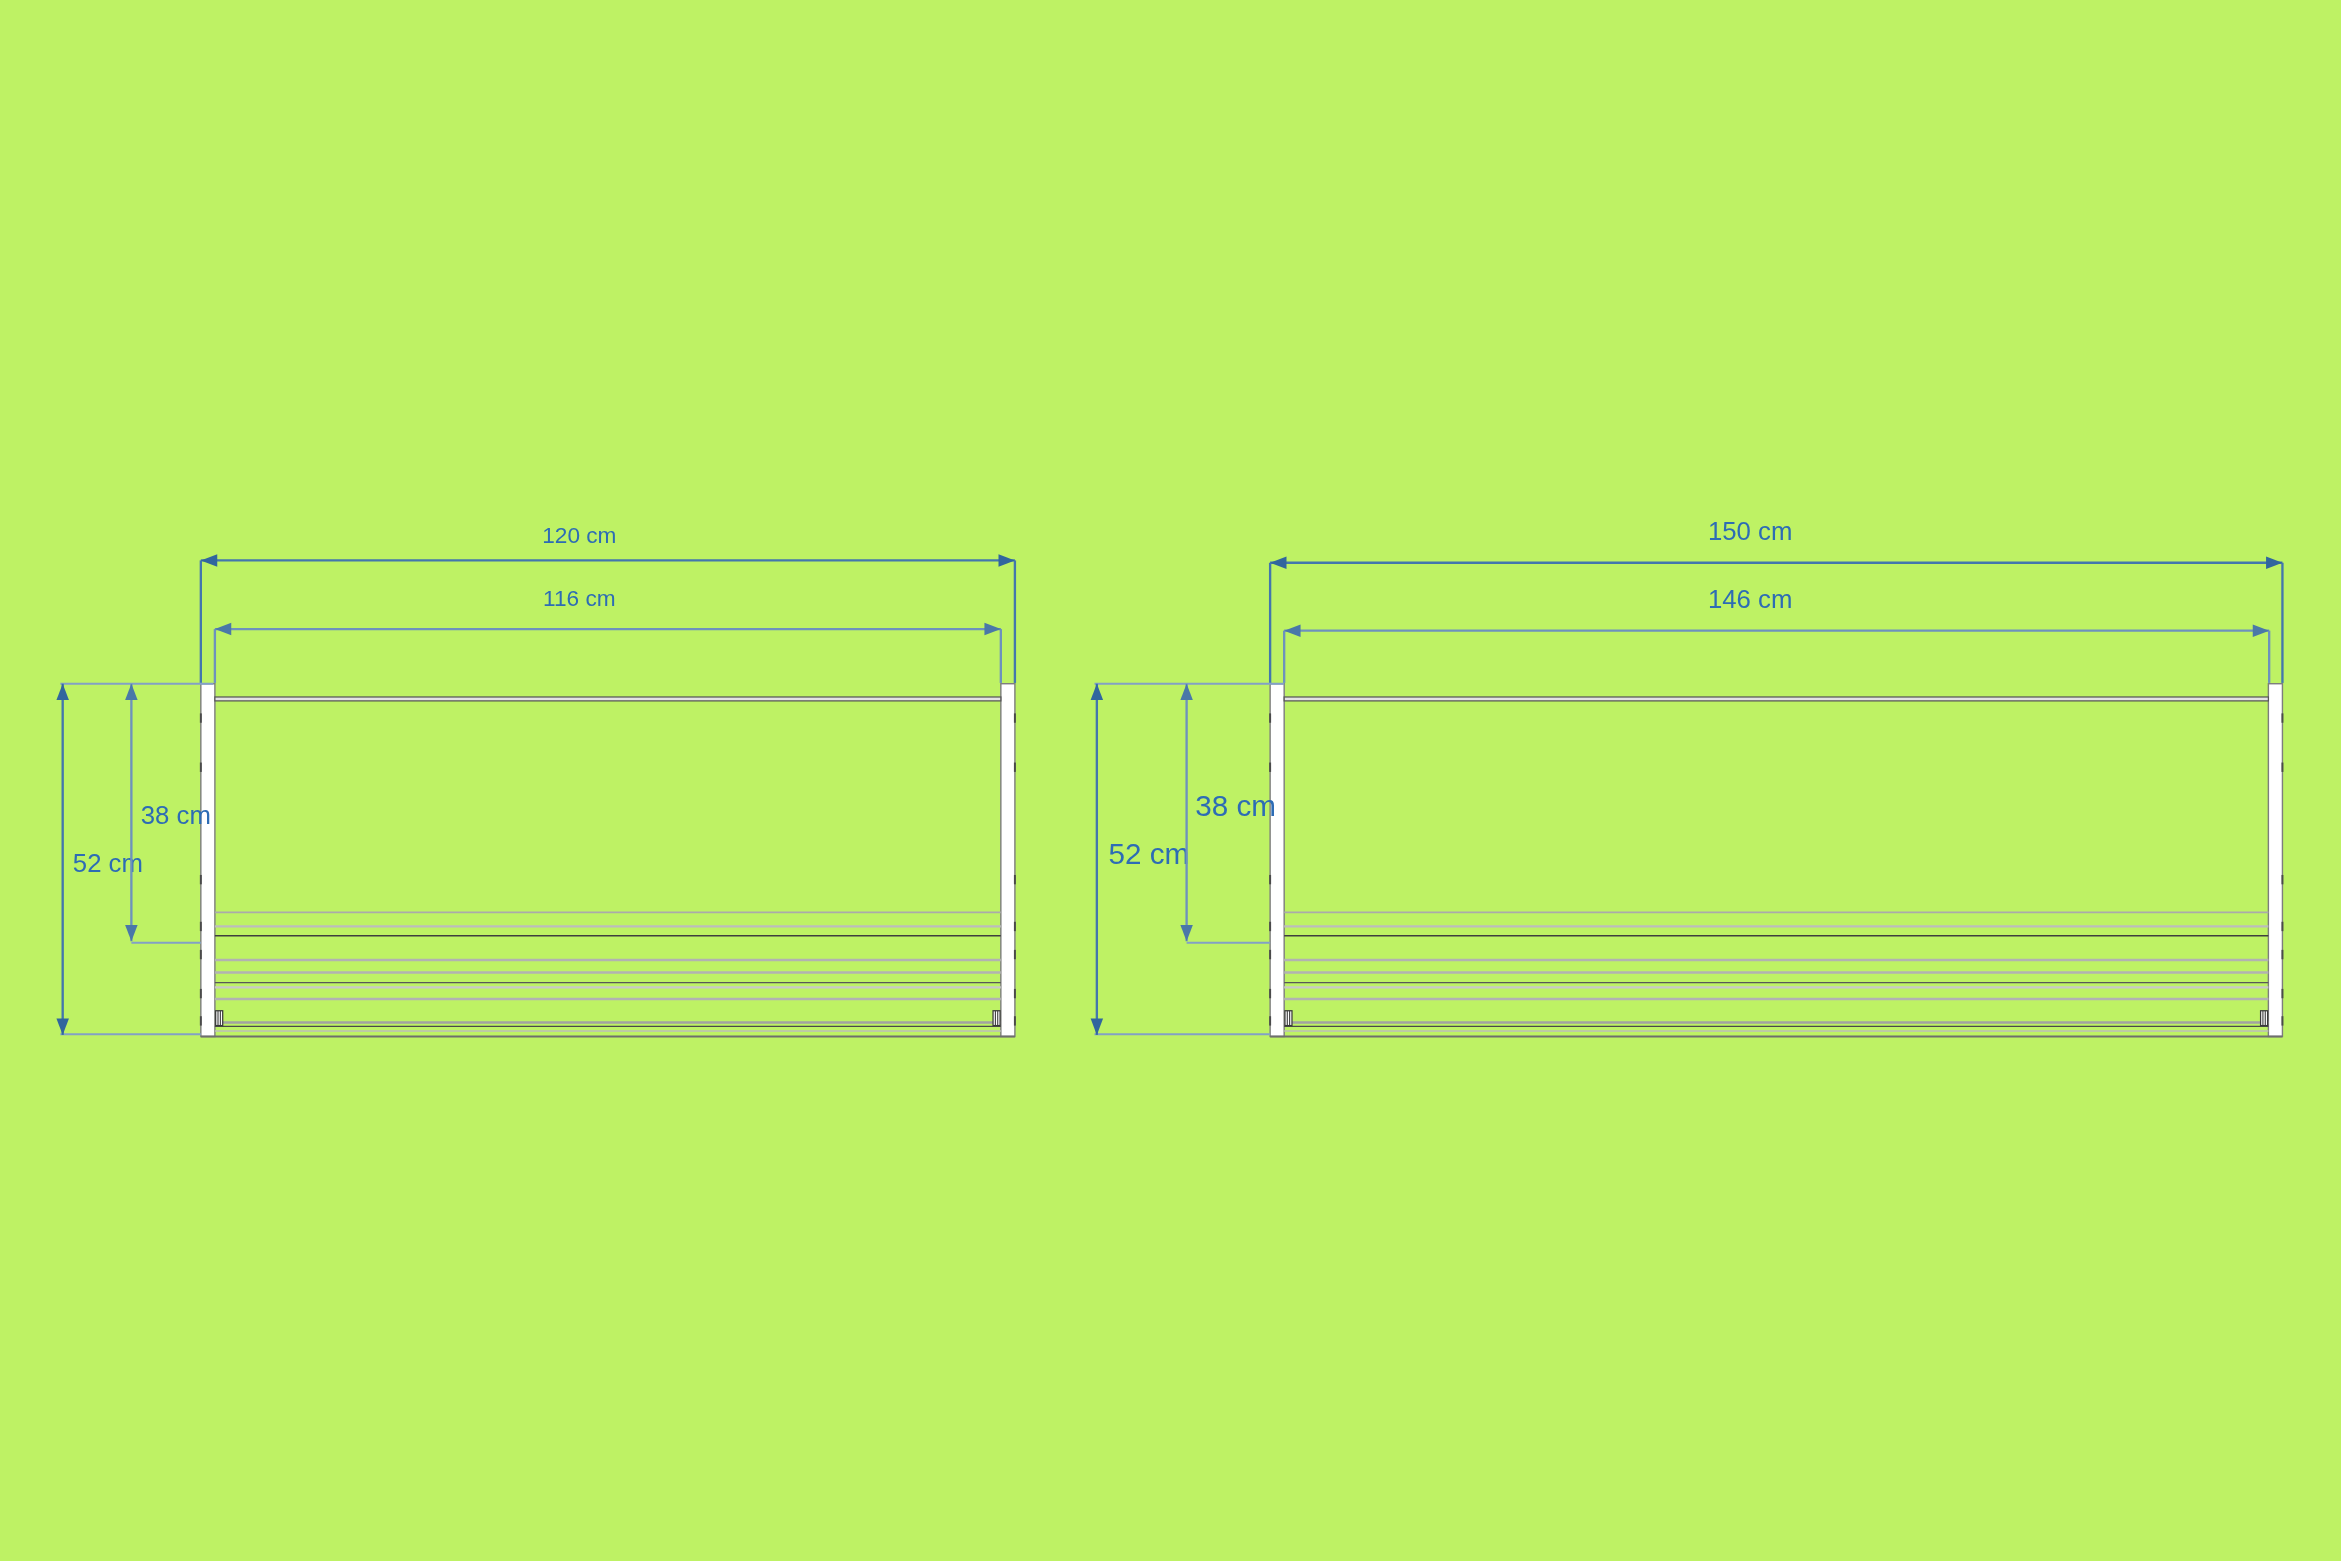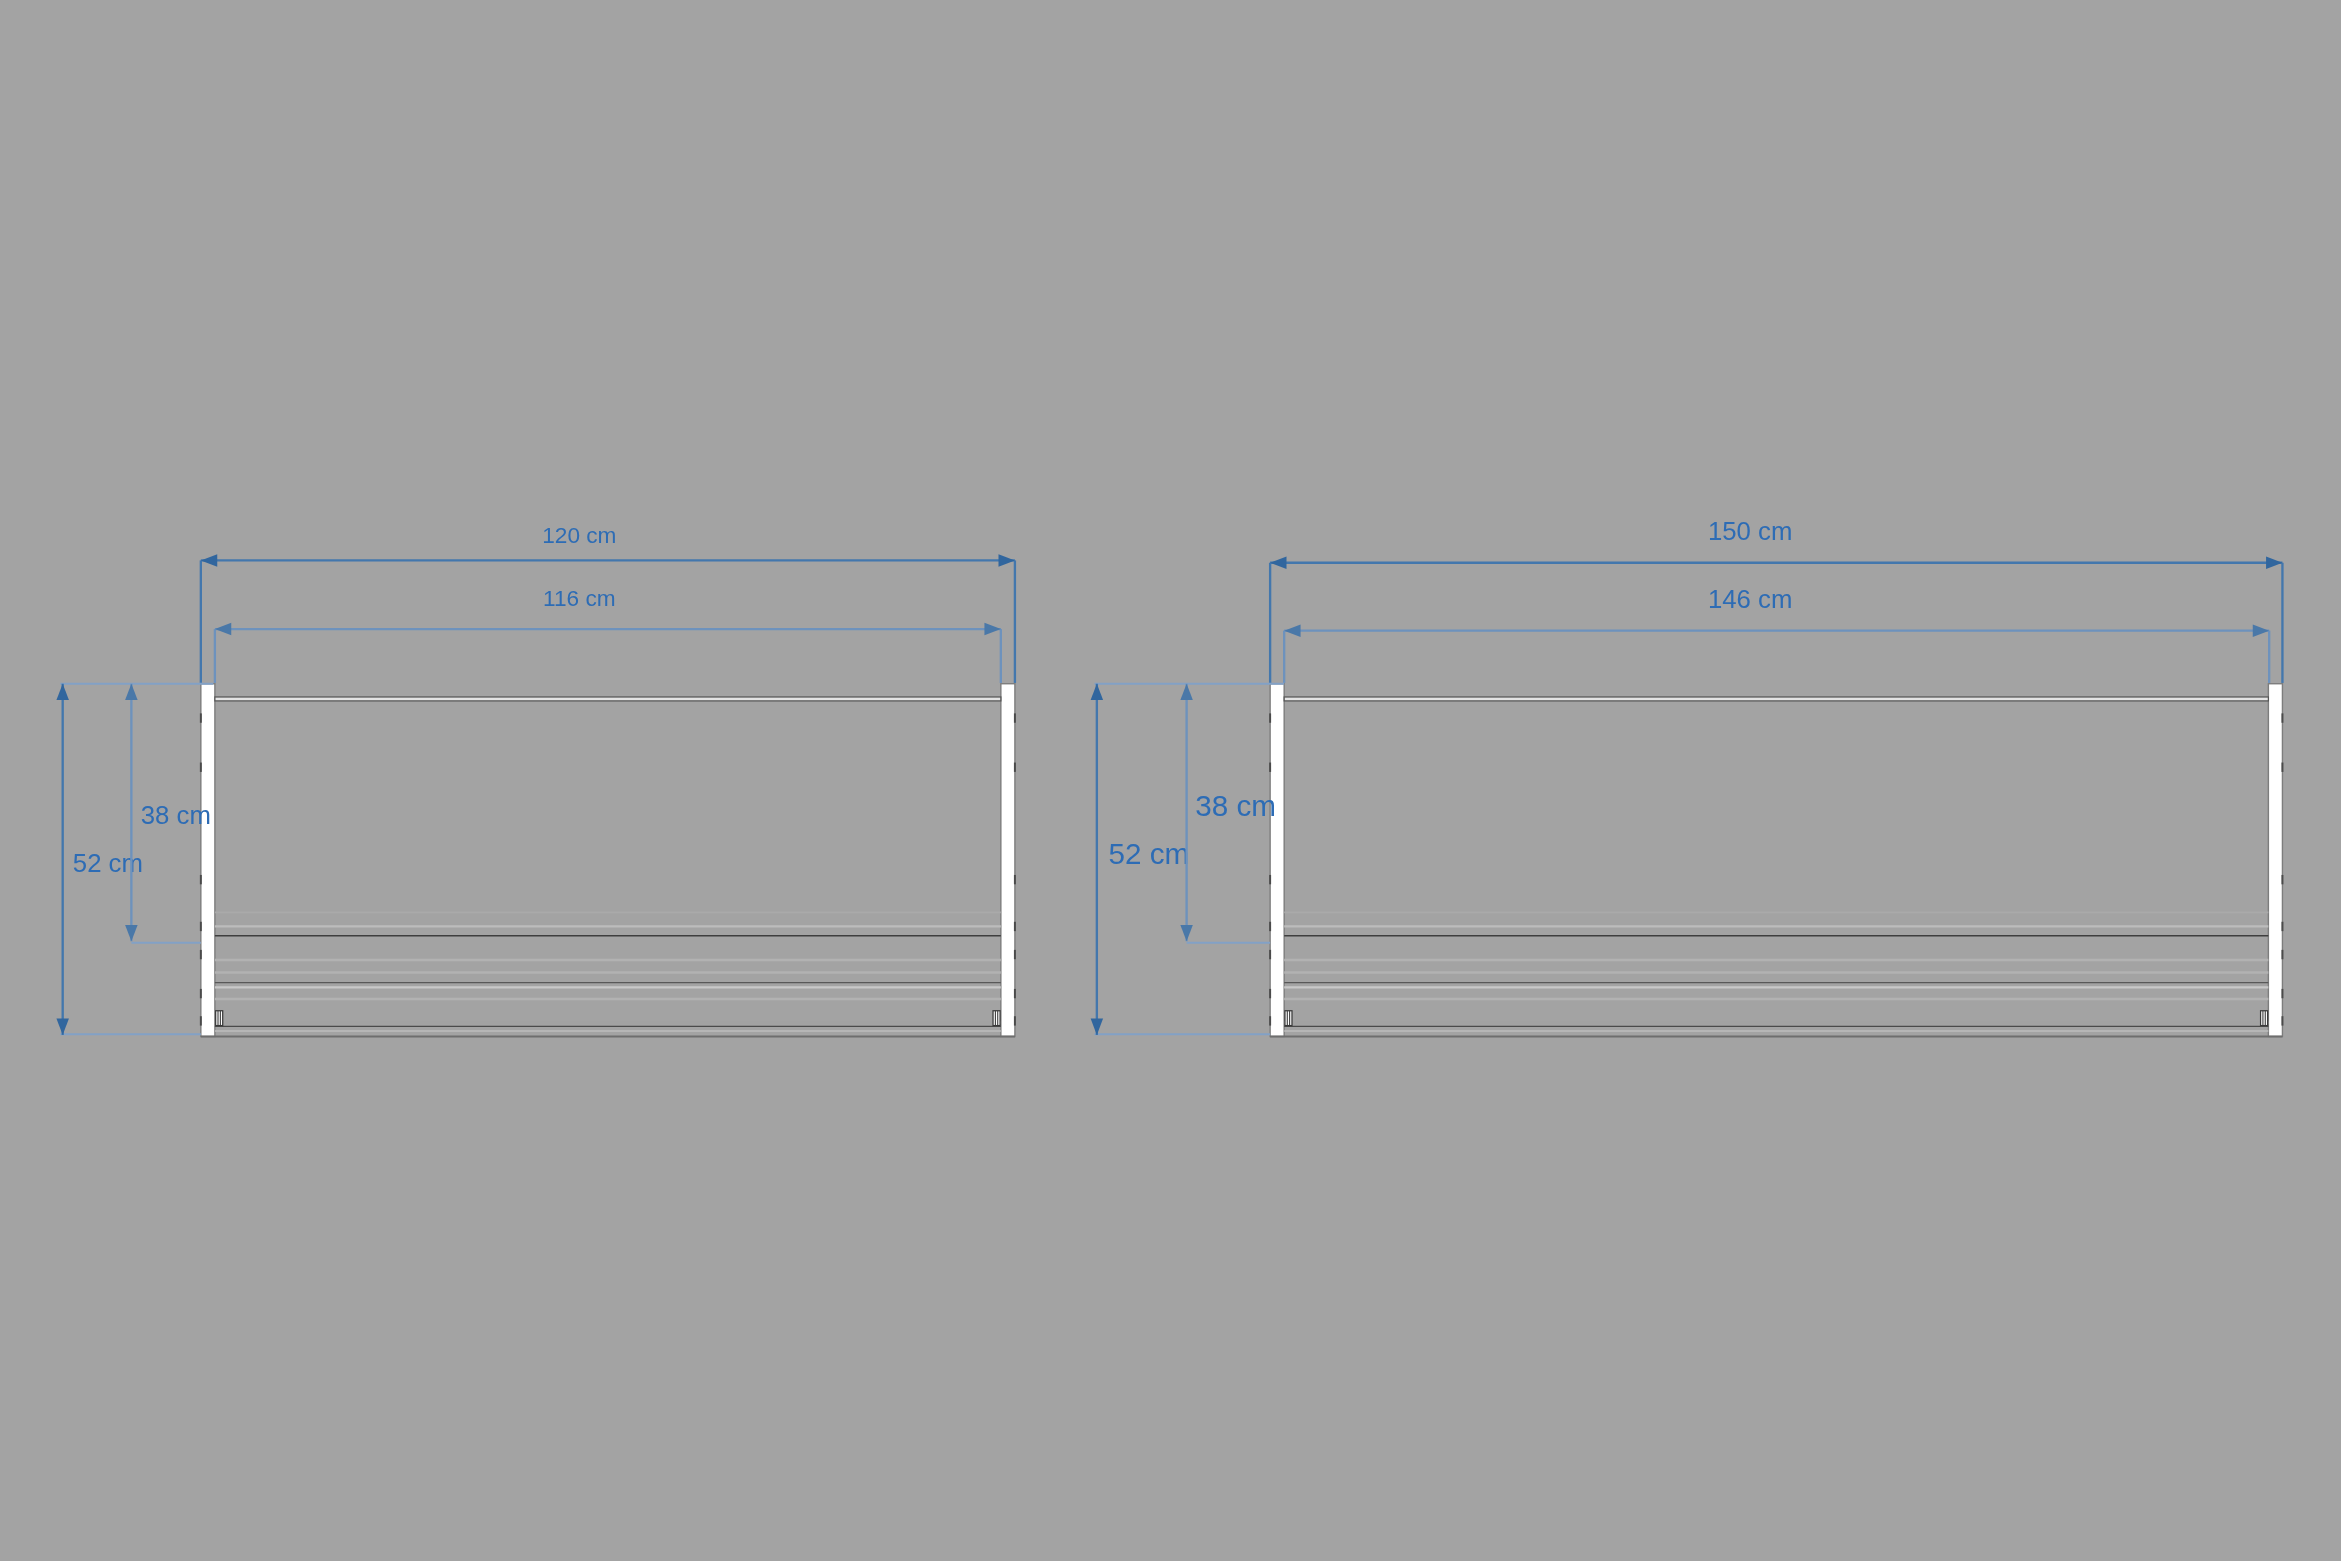--- a/index.html
+++ b/index.html
@@ -4,21 +4,21 @@
 <style>
   html, body {
     margin: 0;
     padding: 0;
     background: #ffffff;
   }
   #canvas-wrap {
     position: relative;
     width: 2342px;
     height: 1561px;
-    background: #a3a3a3;
+    background: #bef264;
     overflow: hidden;
   }
   svg text {
     font-family: "Liberation Sans", sans-serif;
     fill: #2d6cb5;
   }
   .dline1 { stroke: #4377ad; stroke-width: 3; fill: none; }
   .dline2 { stroke: #6d92bd; stroke-width: 3; fill: none; }
   .ext    { stroke: #82a1c6; stroke-width: 2.5; fill: none; }
   .arr1   { fill: #31669e; stroke: none; }

